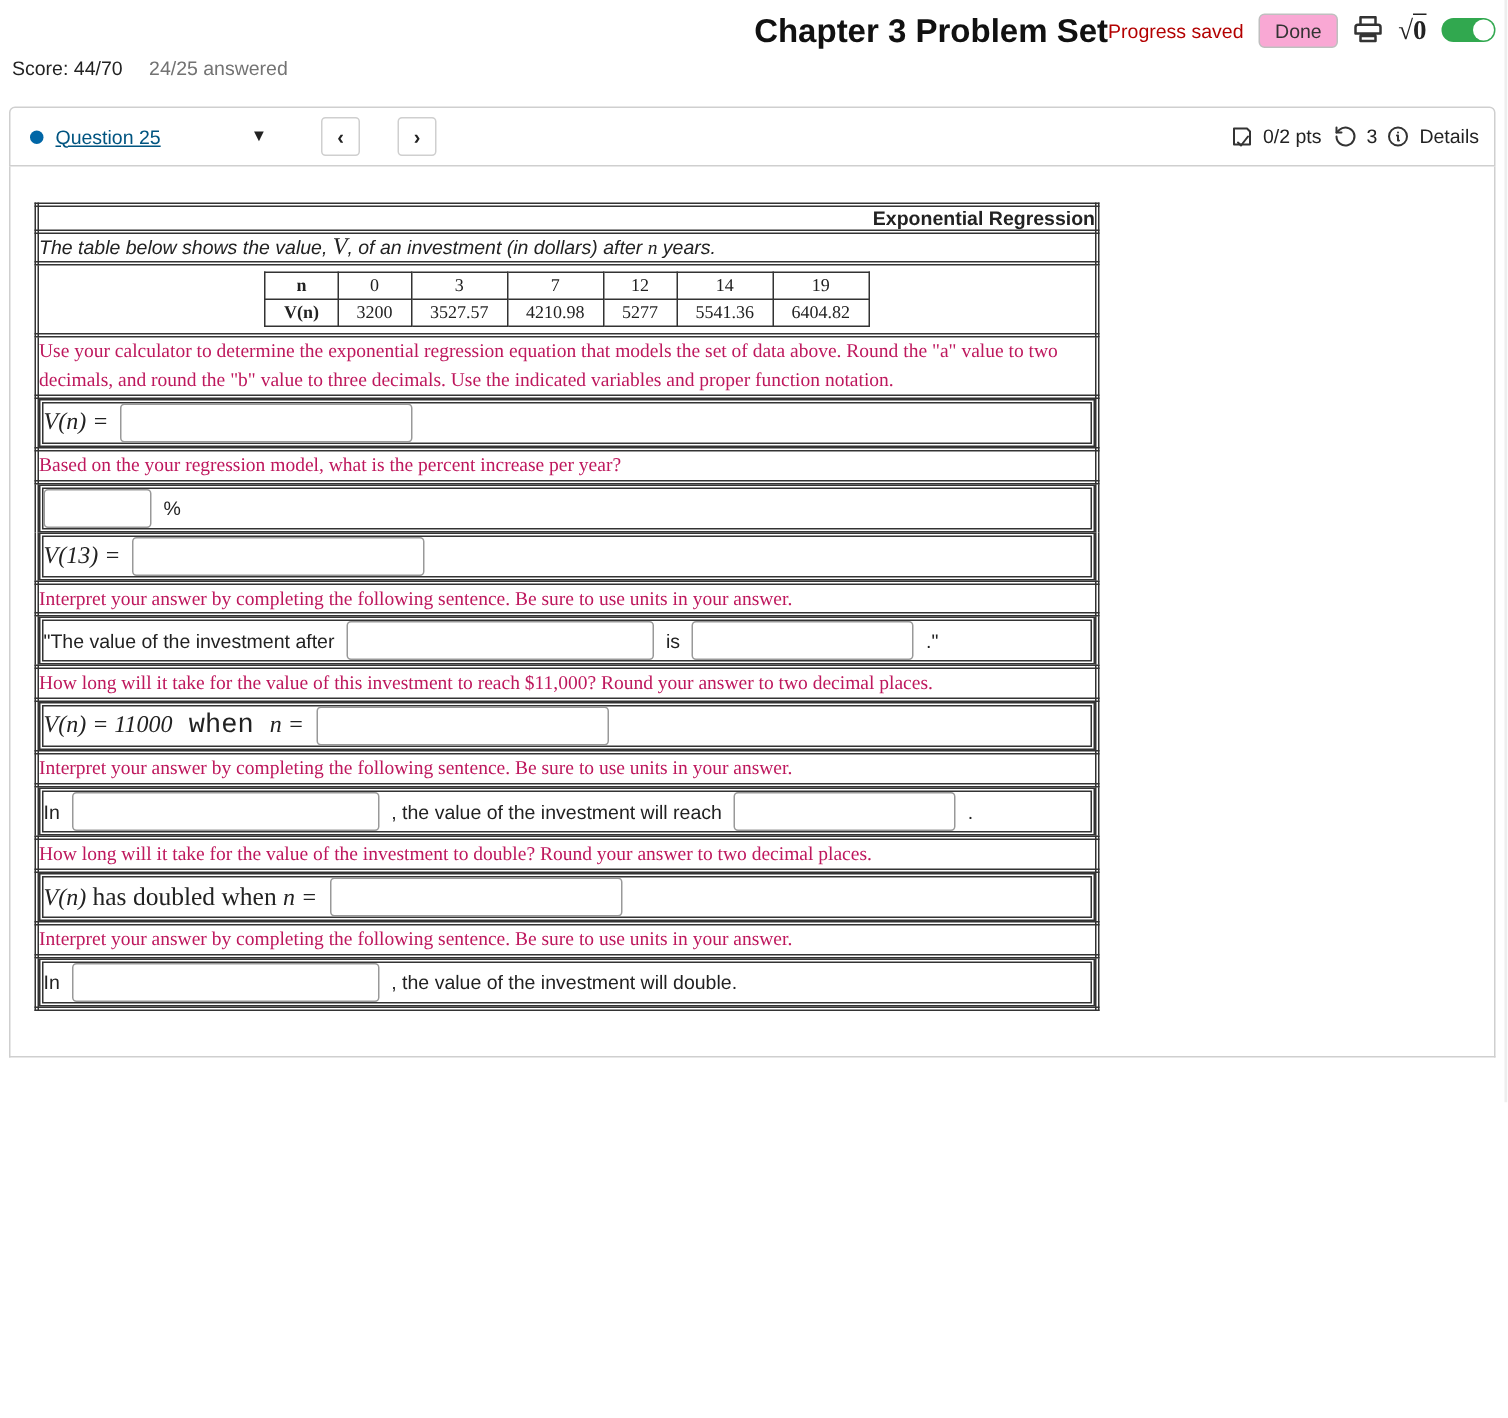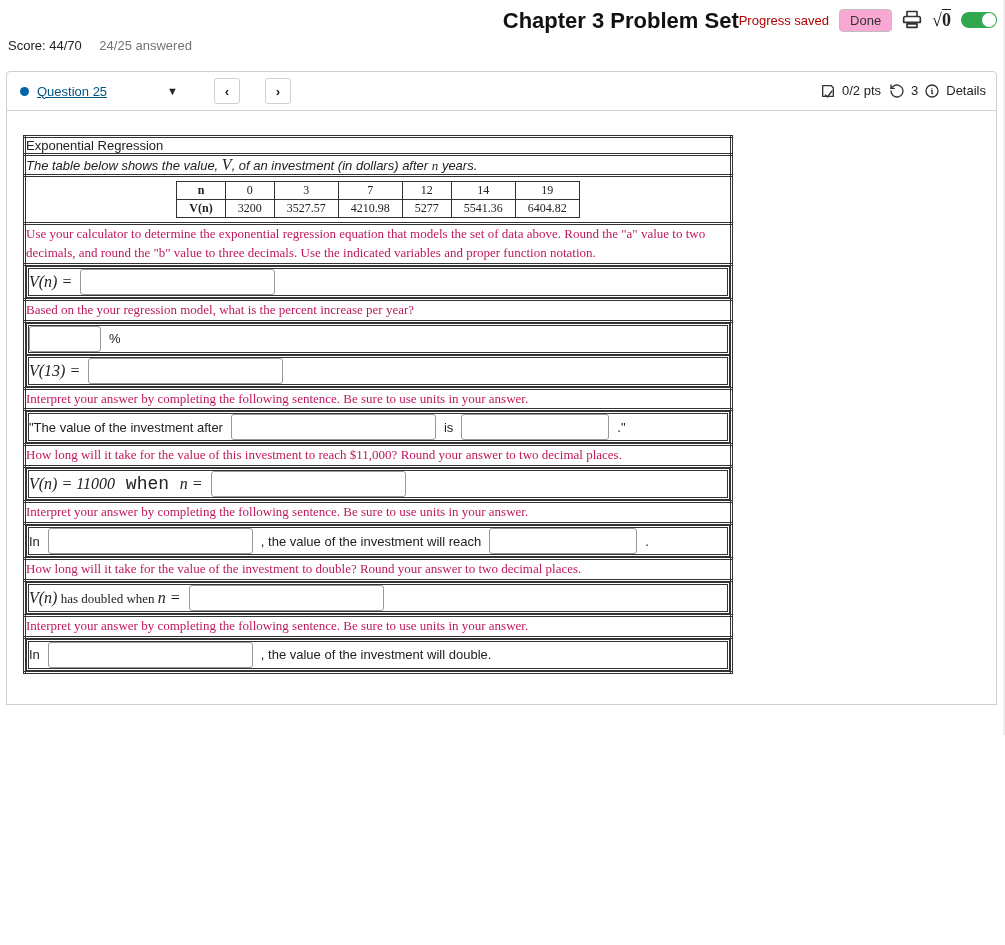--- a/index.html
+++ b/index.html
@@ -29,21 +29,21 @@
   .dropdown .qtxt{text-decoration:underline;color:var(--hw-blue);font-size:13px}
   .dropdown .caret{margin-left:60px;color:#222;font-size:11px}
   .navbtn{border:1px solid var(--hw-border);background:#fff;border-radius:3px;width:26px;height:26px;display:flex;align-items:center;justify-content:center;font-weight:bold;color:#222}
   .qbar-right{display:flex;align-items:flex-start;gap:6px;font-size:13px}
   .qbar-right .pts{margin-right:2px}
   .qbar-right svg{vertical-align:middle}
   
   .qbody{border:1px solid var(--hw-border);border-top:none;padding:24px 16px 30px 16px}
   .outer{border:3px double #333;border-collapse:collapse;width:710px}
   .outer>tbody>tr>td{border:3px double #333;padding:0}
-  .rowhead{font-weight:normal;text-align:left;padding:4px 0;font-family:Verdana,sans-serif}
+  .rowhead{font-weight:bold;text-align:right;padding:4px 0;font-family:Verdana,sans-serif}
   .intro{font-style:italic;padding:2px 6px;font-family:Verdana,sans-serif;font-size:13px}
   .datatable{border-collapse:collapse;margin:4px auto}
   .datatable td,.datatable th{border:1px solid #333;padding:1px 12px;text-align:center;font-family:Verdana;font-size:12px}
   .datatable th{font-weight:bold}
   .cellpad{padding:6px 6px;font-family:Verdana;color:#be185d;font-size:13px;line-height:1.45}
   .mathV{font-style:italic;font-family:'Times New Roman',serif;font-size:16px}
   .mathn{font-style:italic;font-family:'Times New Roman',serif}
   .eqline{display:flex;align-items:center;gap:8px;padding:10px 6px}
   .eqline .lhs{font-family:'Times New Roman',serif;font-size:16px}
   .txtin{border:1px solid #999;border-radius:3px;height:22px;padding:1px 4px;font-family:Verdana;font-size:12px}
@@ -228,21 +228,21 @@
       </td>
           </tr>
 
       <tr>
             <td class="cellpad">How long will it take for the value of the investment to double? Round your answer to two decimal places.</td>
           </tr>
 
       <tr>
             <td class="eqline">
         <span class="lhs">
-          <span class="serifit">V(n)</span><span style="font-family:Verdana;font-size:13px"> has doubled when </span><span class="serifit">n =</span>
+          <span class="serifit">V(n)</span><span style="font-family:Verdana;font-size:17px"> has doubled when </span><span class="serifit">n =</span>
         </span>
         <input class="txtin w185" style="">
       </td>
           </tr>
 
       <tr>
             <td class="cellpad">Interpret your answer by completing the following sentence. Be sure to use units in your answer.</td>
           </tr>
 
       <tr>

